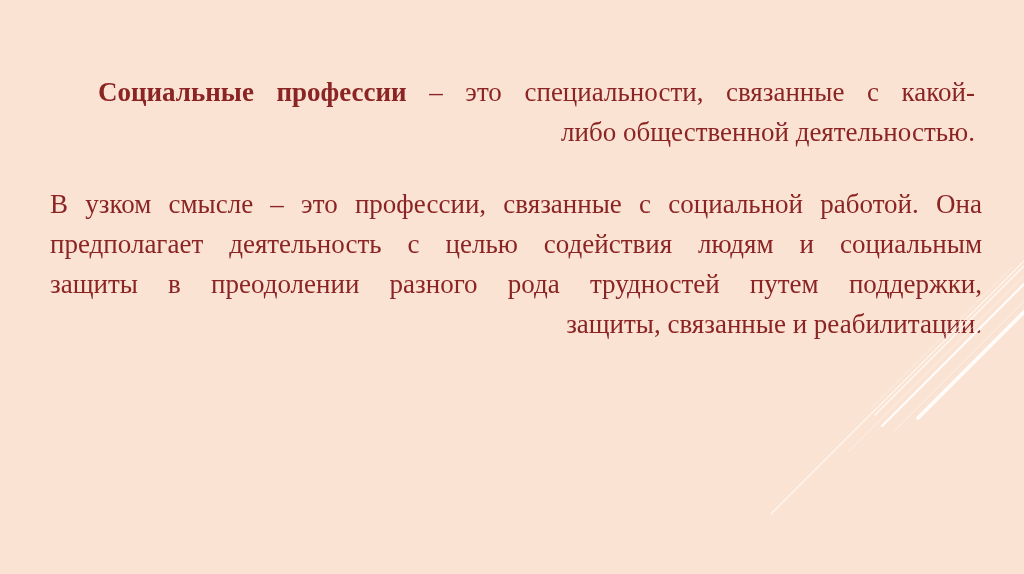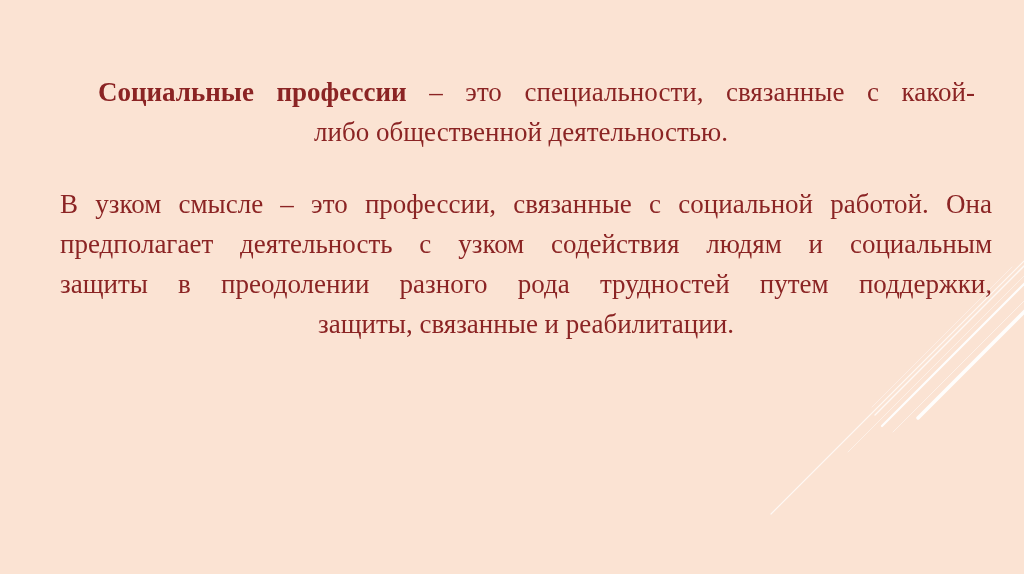--- a/index.html
+++ b/index.html
@@ -19,26 +19,26 @@
     color: #8b2424;
     font-size: 27px;
     line-height: 40px;
   }
   .para1 {
     left: 67px;
     width: 908px;
     top: 72px;
   }
   .para2 {
-    left: 60px;
+    left: 50px;
     width: 932px;
     top: 184px;
   }
   .line {
-    text-align: center;
+    text-align: right;
     white-space: normal;
   }
   .line.just {
     text-align: justify;
     text-align-last: justify;
   }
   .line.indent {
     text-indent: 31px;
   }
   .line b {
@@ -56,21 +56,21 @@
 
 <div class="slide" style="background: rgb(251, 227, 211);">
 
   <div class="para para1" style="color: rgb(139, 36, 36);">
       <div class="line just indent"><b>Социальные профессии</b> – это специальности, связанные с какой-</div>
       <div class="line">либо общественной деятельностью.</div>
     </div>
 
   <div class="para para2" style="color: rgb(139, 36, 36);">
       <div class="line just">В узком смысле – это профессии, связанные с социальной работой. Она</div>
-      <div class="line just">предполагает деятельность с узком содействия людям и социальным</div>
+      <div class="line just">предполагает деятельность с целью содействия людям и социальным</div>
       <div class="line just">защиты в преодолении разного рода трудностей путем поддержки,</div>
       <div class="line">защиты, связанные и реабилитации.</div>
     </div>
 
   <svg class="decor-svg" width="1024" height="574" viewBox="0 0 1024 574">
     <g stroke="#ffffff" stroke-linecap="round">
       <line x1="771" y1="514" x2="1030" y2="255" stroke-width="1.2" opacity="0.75"></line>
       <line x1="848" y1="452" x2="1030" y2="270" stroke-width="1" opacity="0.45"></line>
       <line x1="875" y1="415" x2="1030" y2="260" stroke-width="1.3" opacity="0.8"></line>
       <line x1="882" y1="426" x2="1030" y2="278" stroke-width="2.2" opacity="0.95"></line>

